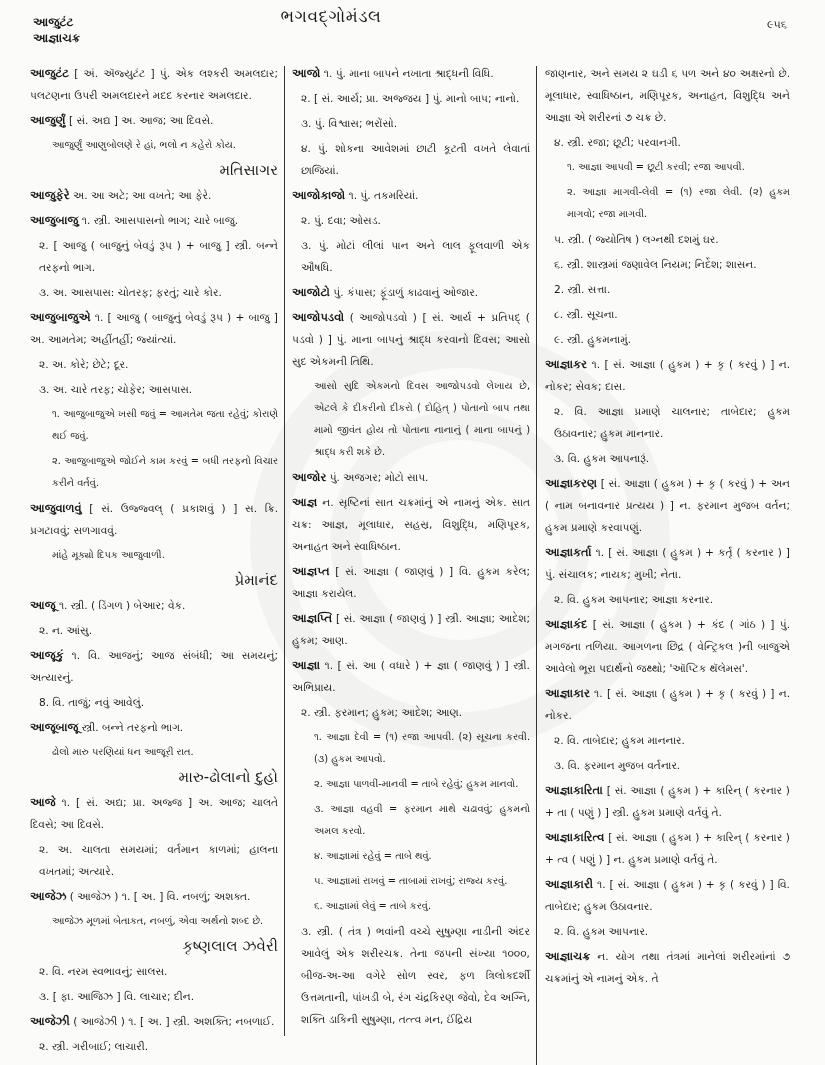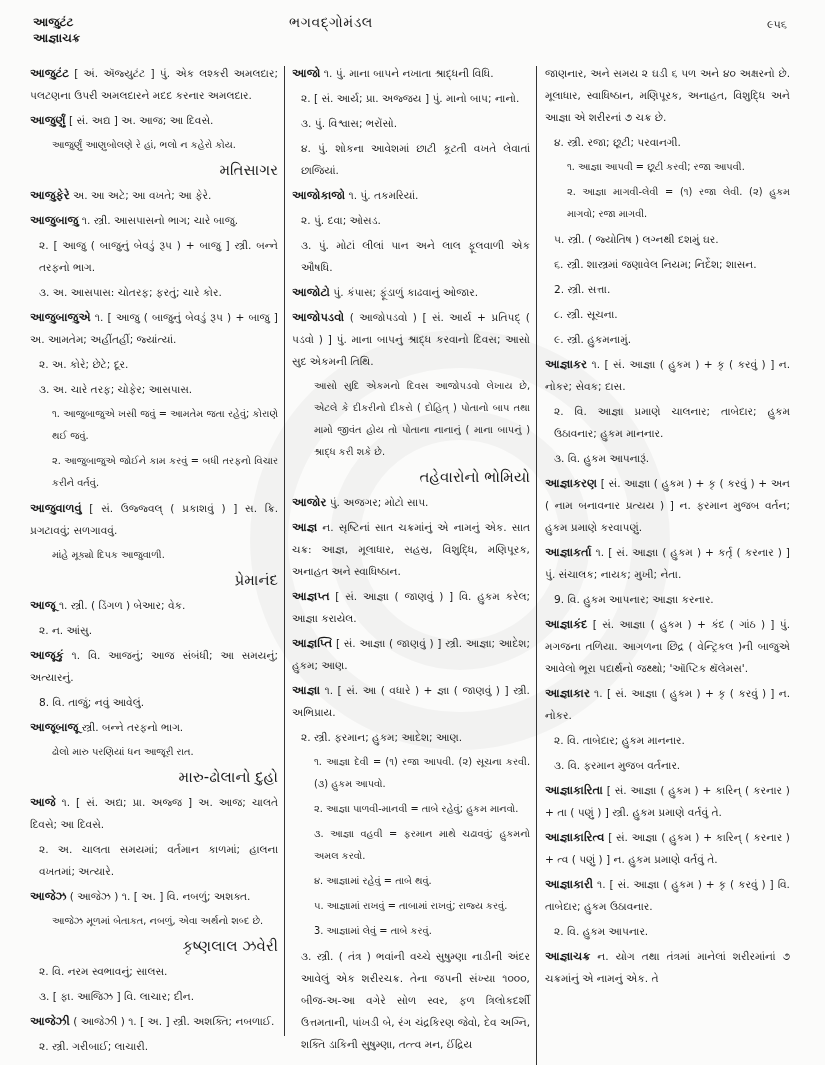--- a/index.html
+++ b/index.html
@@ -10,21 +10,21 @@
     position:relative;
   }
   .watermark {
     position:absolute; left:250px; top:330px; width:420px; height:420px;
     border-radius:50%; border:38px solid rgba(0,0,0,0.035);
     box-sizing:border-box; pointer-events:none;
   }
   .watermark.w2 { left:330px; top:410px; width:260px; height:260px; border-width:30px; }
   .header { position:absolute; left:0; top:0; width:825px; height:60px; }
   .guide { position:absolute; left:33px; top:14px; font-size:12px; font-weight:bold; line-height:16px; }
-  .title { position:absolute; left:0; width:662px; top:14px; text-align:center; font-size:14px; letter-spacing:0.5px; }
+  .title { position:absolute; left:0; width:662px; top:6px; text-align:center; font-size:17px; letter-spacing:0.5px; }
   .pageno { position:absolute; right:38px; top:18px; font-size:11px; }
   .col { position:absolute; top:62px; font-size:10.6px; line-height:22px; }
   .c1 { left:30px; width:248px; }
   .c2 { left:292px; width:238px; }
   .c3 { left:545px; width:245px; }
   .rule { position:absolute; width:1px; background:#333; }
   .r1 { left:284px; top:66px; height:970px; }
   .r2 { left:536px; top:66px; height:1000px; }
   .entry { margin:0 0 3px 0; text-align:justify; }
   .hw { font-weight:bold; font-size:11.5px; }
@@ -90,51 +90,50 @@
     <div class="entry"><span class="hw">આજો</span><span> ૧. પું. માના બાપને નખાતા શ્રાદ્ધની વિધિ.</span></div>
     <div class="entry sub">૨. [ સં. આર્ય; પ્રા. અજ્જય ] પું. માનો બાપ; નાનો.</div>
     <div class="entry sub">૩. પું. વિશ્વાસ; ભરોંસો.</div>
     <div class="entry sub">૪. પું. શોકના આવેશમાં છાટી કૂટતી વખતે લેવાતાં છાજિયાં.</div>
     <div class="entry"><span class="hw">આજોકાજો</span><span> ૧. પું. તકમરિયાં.</span></div>
     <div class="entry sub">૨. પું. દવા; ઓસડ.</div>
     <div class="entry sub">૩. પું. મોટાં લીલાં પાન અને લાલ ફૂલવાળી એક ઔષધિ.</div>
     <div class="entry"><span class="hw">આજોટો</span><span> પું. કંપાસ; ફૂંડાળું કાઢવાનું ઓજાર.</span></div>
     <div class="entry"><span class="hw">આજોપડવો</span><span> ( આજોપડવો ) [ સં. આર્ય + પ્રતિપદ્ ( પડવો ) ] પું. માના બાપનું શ્રાદ્ધ કરવાનો દિવસ; આસો સુદ એકમની તિથિ.</span></div>
     <div class="entry quote">આસો સુદિ એકમનો દિવસ આજોપડવો લેખાય છે, એટલે કે દીકરીનો દીકરો ( દોહિત્ ) પોતાનો બાપ તથા મામો જીવંત હોય તો પોતાના નાનાનું ( માના બાપનું ) શ્રાદ્ધ કરી શકે છે.</div>
-    <div class="entry src">તહેવારોનો ભોમિયો</div>
     <div class="entry"><span class="hw">આજોર</span><span> પું. અજગર; મોટો સાપ.</span></div>
     <div class="entry"><span class="hw">આજ્ઞ</span><span> ન. સૃષ્ટિનાં સાત ચક્રમાંનું એ નામનું એક. સાત ચક્ર: આજ્ઞ, મૂલાધાર, સહસ્ર, વિશુદ્ધિ, મણિપૂરક, અનાહત અને સ્વાધિષ્ઠાન.</span></div>
     <div class="entry"><span class="hw">આજ્ઞપ્ત</span><span> [ સં. આજ્ઞા ( જાણવું ) ] વિ. હુકમ કરેલ; આજ્ઞા કરાયેલ.</span></div>
     <div class="entry"><span class="hw">આજ્ઞપ્તિ</span><span> [ સં. આજ્ઞા ( જાણવું ) ] સ્ત્રી. આજ્ઞા; આદેશ; હુકમ; આણ.</span></div>
     <div class="entry"><span class="hw">આજ્ઞા</span><span> ૧. [ સં. આ ( વધારે ) + જ્ઞા ( જાણવું ) ] સ્ત્રી. અભિપ્રાય.</span></div>
     <div class="entry sub">૨. સ્ત્રી. ફરમાન; હુકમ; આદેશ; આણ.</div>
     <div class="entry quote">૧. આજ્ઞા દેવી = (૧) રજા આપવી. (૨) સૂચના કરવી. (૩) હુકમ આપવો.</div>
     <div class="entry quote">૨. આજ્ઞા પાળવી-માનવી = તાબે રહેવું; હુકમ માનવો.</div>
     <div class="entry quote">૩. આજ્ઞા વહવી = ફરમાન માથે ચઢાવવું; હુકમનો અમલ કરવો.</div>
     <div class="entry quote">૪. આજ્ઞામાં રહેવું = તાબે થવું.</div>
     <div class="entry quote">૫. આજ્ઞામાં રાખવું = તાબામાં રાખવું; રાજ્ય કરવું.</div>
-    <div class="entry quote">3. આજ્ઞામાં લેવું = તાબે કરવું.</div>
+    <div class="entry quote">૬. આજ્ઞામાં લેવું = તાબે કરવું.</div>
     <div class="entry sub">૩. સ્ત્રી. ( તંત્ર ) ભવાંની વચ્ચે સુષુમ્ણા નાડીની અંદર આવેલું એક શરીરચક્ર. તેના જપની સંખ્યા ૧૦૦૦, બીજ-અ-આ વગેરે સોળ સ્વર, ફળ ત્રિલોકદર્શી ઉત્તમતાની, પાંખડી બે, રંગ ચંદ્રકિરણ જેવો, દેવ અગ્નિ, શક્તિ ડાકિની સુષુમ્ણા, તત્ત્વ મન, ઈંદ્રિય</div>
   </div>
 <div class="col c3">
     <div class="entry body">જાણનાર, અને સમય ૨ ઘડી ૬ પળ અને ૪૦ અક્ષરનો છે. મૂલાધાર, સ્વાધિષ્ઠાન, મણિપૂરક, અનાહત, વિશુદ્ધિ અને આજ્ઞા એ શરીરનાં ૭ ચક્ર છે.</div>
     <div class="entry sub">૪. સ્ત્રી. રજા; છૂટી; પરવાનગી.</div>
     <div class="entry quote">૧. આજ્ઞા આપવી = છૂટી કરવી; રજા આપવી.</div>
     <div class="entry quote">૨. આજ્ઞા માગવી-લેવી = (૧) રજા લેવી. (૨) હુકમ માગવો; રજા માગવી.</div>
     <div class="entry sub">૫. સ્ત્રી. ( જ્યોતિષ ) લગ્નથી દશમું ઘર.</div>
     <div class="entry sub">૬. સ્ત્રી. શાસ્ત્રમાં જણાવેલ નિયમ; નિર્દેશ; શાસન.</div>
     <div class="entry sub">2. સ્ત્રી. સત્તા.</div>
     <div class="entry sub">૮. સ્ત્રી. સૂચના.</div>
     <div class="entry sub">૯. સ્ત્રી. હુકમનામું.</div>
     <div class="entry"><span class="hw">આજ્ઞાકર</span><span> ૧. [ સં. આજ્ઞા ( હુકમ ) + કૃ ( કરવું ) ] ન. નોકર; સેવક; દાસ.</span></div>
     <div class="entry sub">૨. વિ. આજ્ઞા પ્રમાણે ચાલનાર; તાબેદાર; હુકમ ઉઠાવનાર; હુકમ માનનાર.</div>
     <div class="entry sub">૩. વિ. હુકમ આપનારૂં.</div>
     <div class="entry"><span class="hw">આજ્ઞાકરણ</span><span> [ સં. આજ્ઞા ( હુકમ ) + કૃ ( કરવું ) + અન ( નામ બનાવનાર પ્રત્યય ) ] ન. ફરમાન મુજબ વર્તન; હુકમ પ્રમાણે કરવાપણું.</span></div>
     <div class="entry"><span class="hw">આજ્ઞાકર્તા</span><span> ૧. [ સં. આજ્ઞા ( હુકમ ) + કર્તૃ ( કરનાર ) ] પું. સંચાલક; નાયક; મુખી; નેતા.</span></div>
-    <div class="entry sub">9. વિ. હુકમ આપનાર; આજ્ઞા કરનાર.</div>
+    <div class="entry sub">૨. વિ. હુકમ આપનાર; આજ્ઞા કરનાર.</div>
     <div class="entry"><span class="hw">આજ્ઞાકંદ</span><span> [ સં. આજ્ઞા ( હુકમ ) + કંદ ( ગાંઠ ) ] પું. મગજના તળિયા. આગળના છિદ્ર ( વેન્ટ્રિકલ )ની બાજુએ આવેલો ભૂરા પદાર્થનો જથ્થો; 'ઑપ્ટિક થૅલેમસ'.</span></div>
     <div class="entry"><span class="hw">આજ્ઞાકાર</span><span> ૧. [ સં. આજ્ઞા ( હુકમ ) + કૃ ( કરવું ) ] ન. નોકર.</span></div>
     <div class="entry sub">૨. વિ. તાબેદાર; હુકમ માનનાર.</div>
     <div class="entry sub">૩. વિ. ફરમાન મુજબ વર્તનાર.</div>
     <div class="entry"><span class="hw">આજ્ઞાકારિતા</span><span> [ સં. આજ્ઞા ( હુકમ ) + કારિન્ ( કરનાર ) + તા ( પણું ) ] સ્ત્રી. હુકમ પ્રમાણે વર્તવું તે.</span></div>
     <div class="entry"><span class="hw">આજ્ઞાકારિત્વ</span><span> [ સં. આજ્ઞા ( હુકમ ) + કારિન્ ( કરનાર ) + ત્વ ( પણું ) ] ન. હુકમ પ્રમાણે વર્તવું તે.</span></div>
     <div class="entry"><span class="hw">આજ્ઞાકારી</span><span> ૧. [ સં. આજ્ઞા ( હુકમ ) + કૃ ( કરવું ) ] વિ. તાબેદાર; હુકમ ઉઠાવનાર.</span></div>
     <div class="entry sub">૨. વિ. હુકમ આપનાર.</div>
     <div class="entry"><span class="hw">આજ્ઞાચક્ર</span><span> ન. યોગ તથા તંત્રમાં માનેલાં શરીરમાંનાં ૭ ચક્રમાંનું એ નામનું એક. તે</span></div>
   </div>

